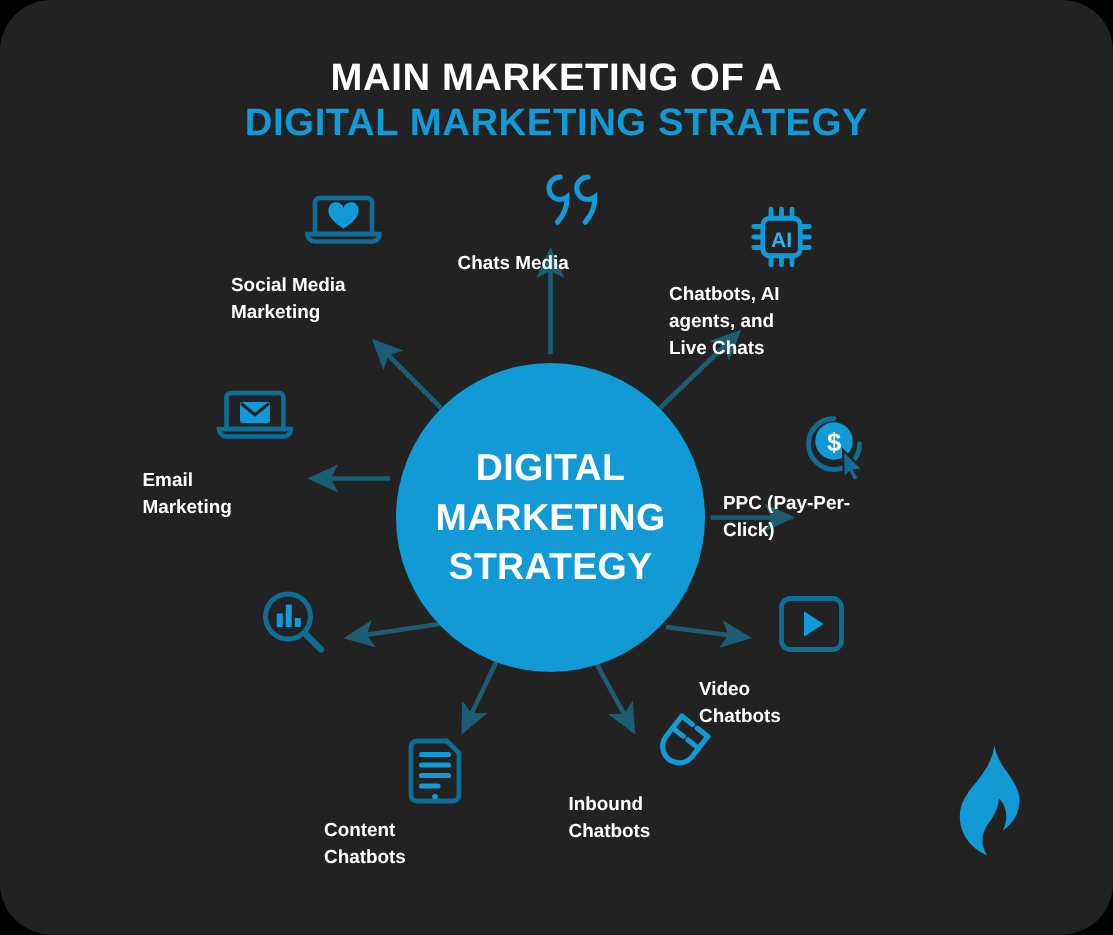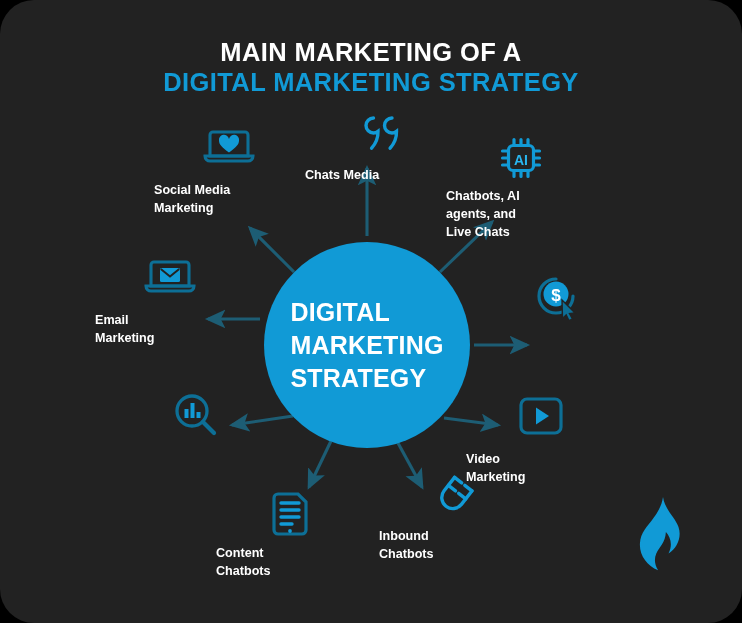--- a/index.html
+++ b/index.html
@@ -65,20 +65,21 @@
     background: #119ad6;
     display: flex;
     align-items: center;
     justify-content: center;
   }
   #center-label {
     color: #ffffff;
     font-size: 25px;
     font-weight: bold;
     line-height: 1.32;
+    text-align: center;
     letter-spacing: 0.2px;
     white-space: pre-line;
   }
   
   .node {
     position: absolute;
     width: 150px;
     margin-left: -75px;
     text-align: left;
   }
@@ -181,31 +182,33 @@
 
   <div class="node" style="left:557px; top:272px;">
     <span class="node-icon">
       <svg width="50" height="48" viewBox="0 0 50 48">
         <path d="M41 24a17 17 0 1 1-17-17" fill="none" stroke="#0d6f96" stroke-width="3.2" stroke-linecap="round"></path>
         <circle cx="24" cy="22" r="12.5" fill="#119ad6"></circle>
         <text x="24" y="28.5" text-anchor="middle" font-family="Liberation Sans, sans-serif" font-size="17" font-weight="bold" fill="#ffffff">$</text>
         <path d="M30 28 L43 41 L37.5 41.5 L40.5 47 L37 48.7 L34.2 43 L30.5 46.5 Z" fill="#0d6f96" stroke="#222222" stroke-width="1.4"></path>
       </svg>
     </span>
+    <span class="node-label">PPC (Pay-Per-
+Click)</span>
   </div>
 
   <div class="node" style="left:541px; top:396px;">
     <span class="node-icon">
       <svg width="52" height="40" viewBox="0 0 52 40">
         <rect x="6" y="3" width="40" height="34" rx="6" fill="none" stroke="#0d6f96" stroke-width="3.2"></rect>
         <path d="M21 11.5 L34 20 L21 28.5 Z" fill="#119ad6"></path>
       </svg>
     </span>
     <span class="node-label">Video
-Marketing</span>
+Chatbots</span>
   </div>
 
   <div class="node" style="left:454px; top:473px;">
     <span class="node-icon">
       <svg width="48" height="46" viewBox="0 0 48 46">
         <g fill="none" stroke="#119ad6" stroke-width="3.4" stroke-linecap="round" stroke-linejoin="round" transform="rotate(38 24 23)">
           <path d="M13 8 v17 a11 11 0 0 0 22 0 V8"></path>
           <path d="M13 8 h9 M26 8 h9"></path>
           <path d="M13 18 h9 M26 18 h9"></path>
         </g>

